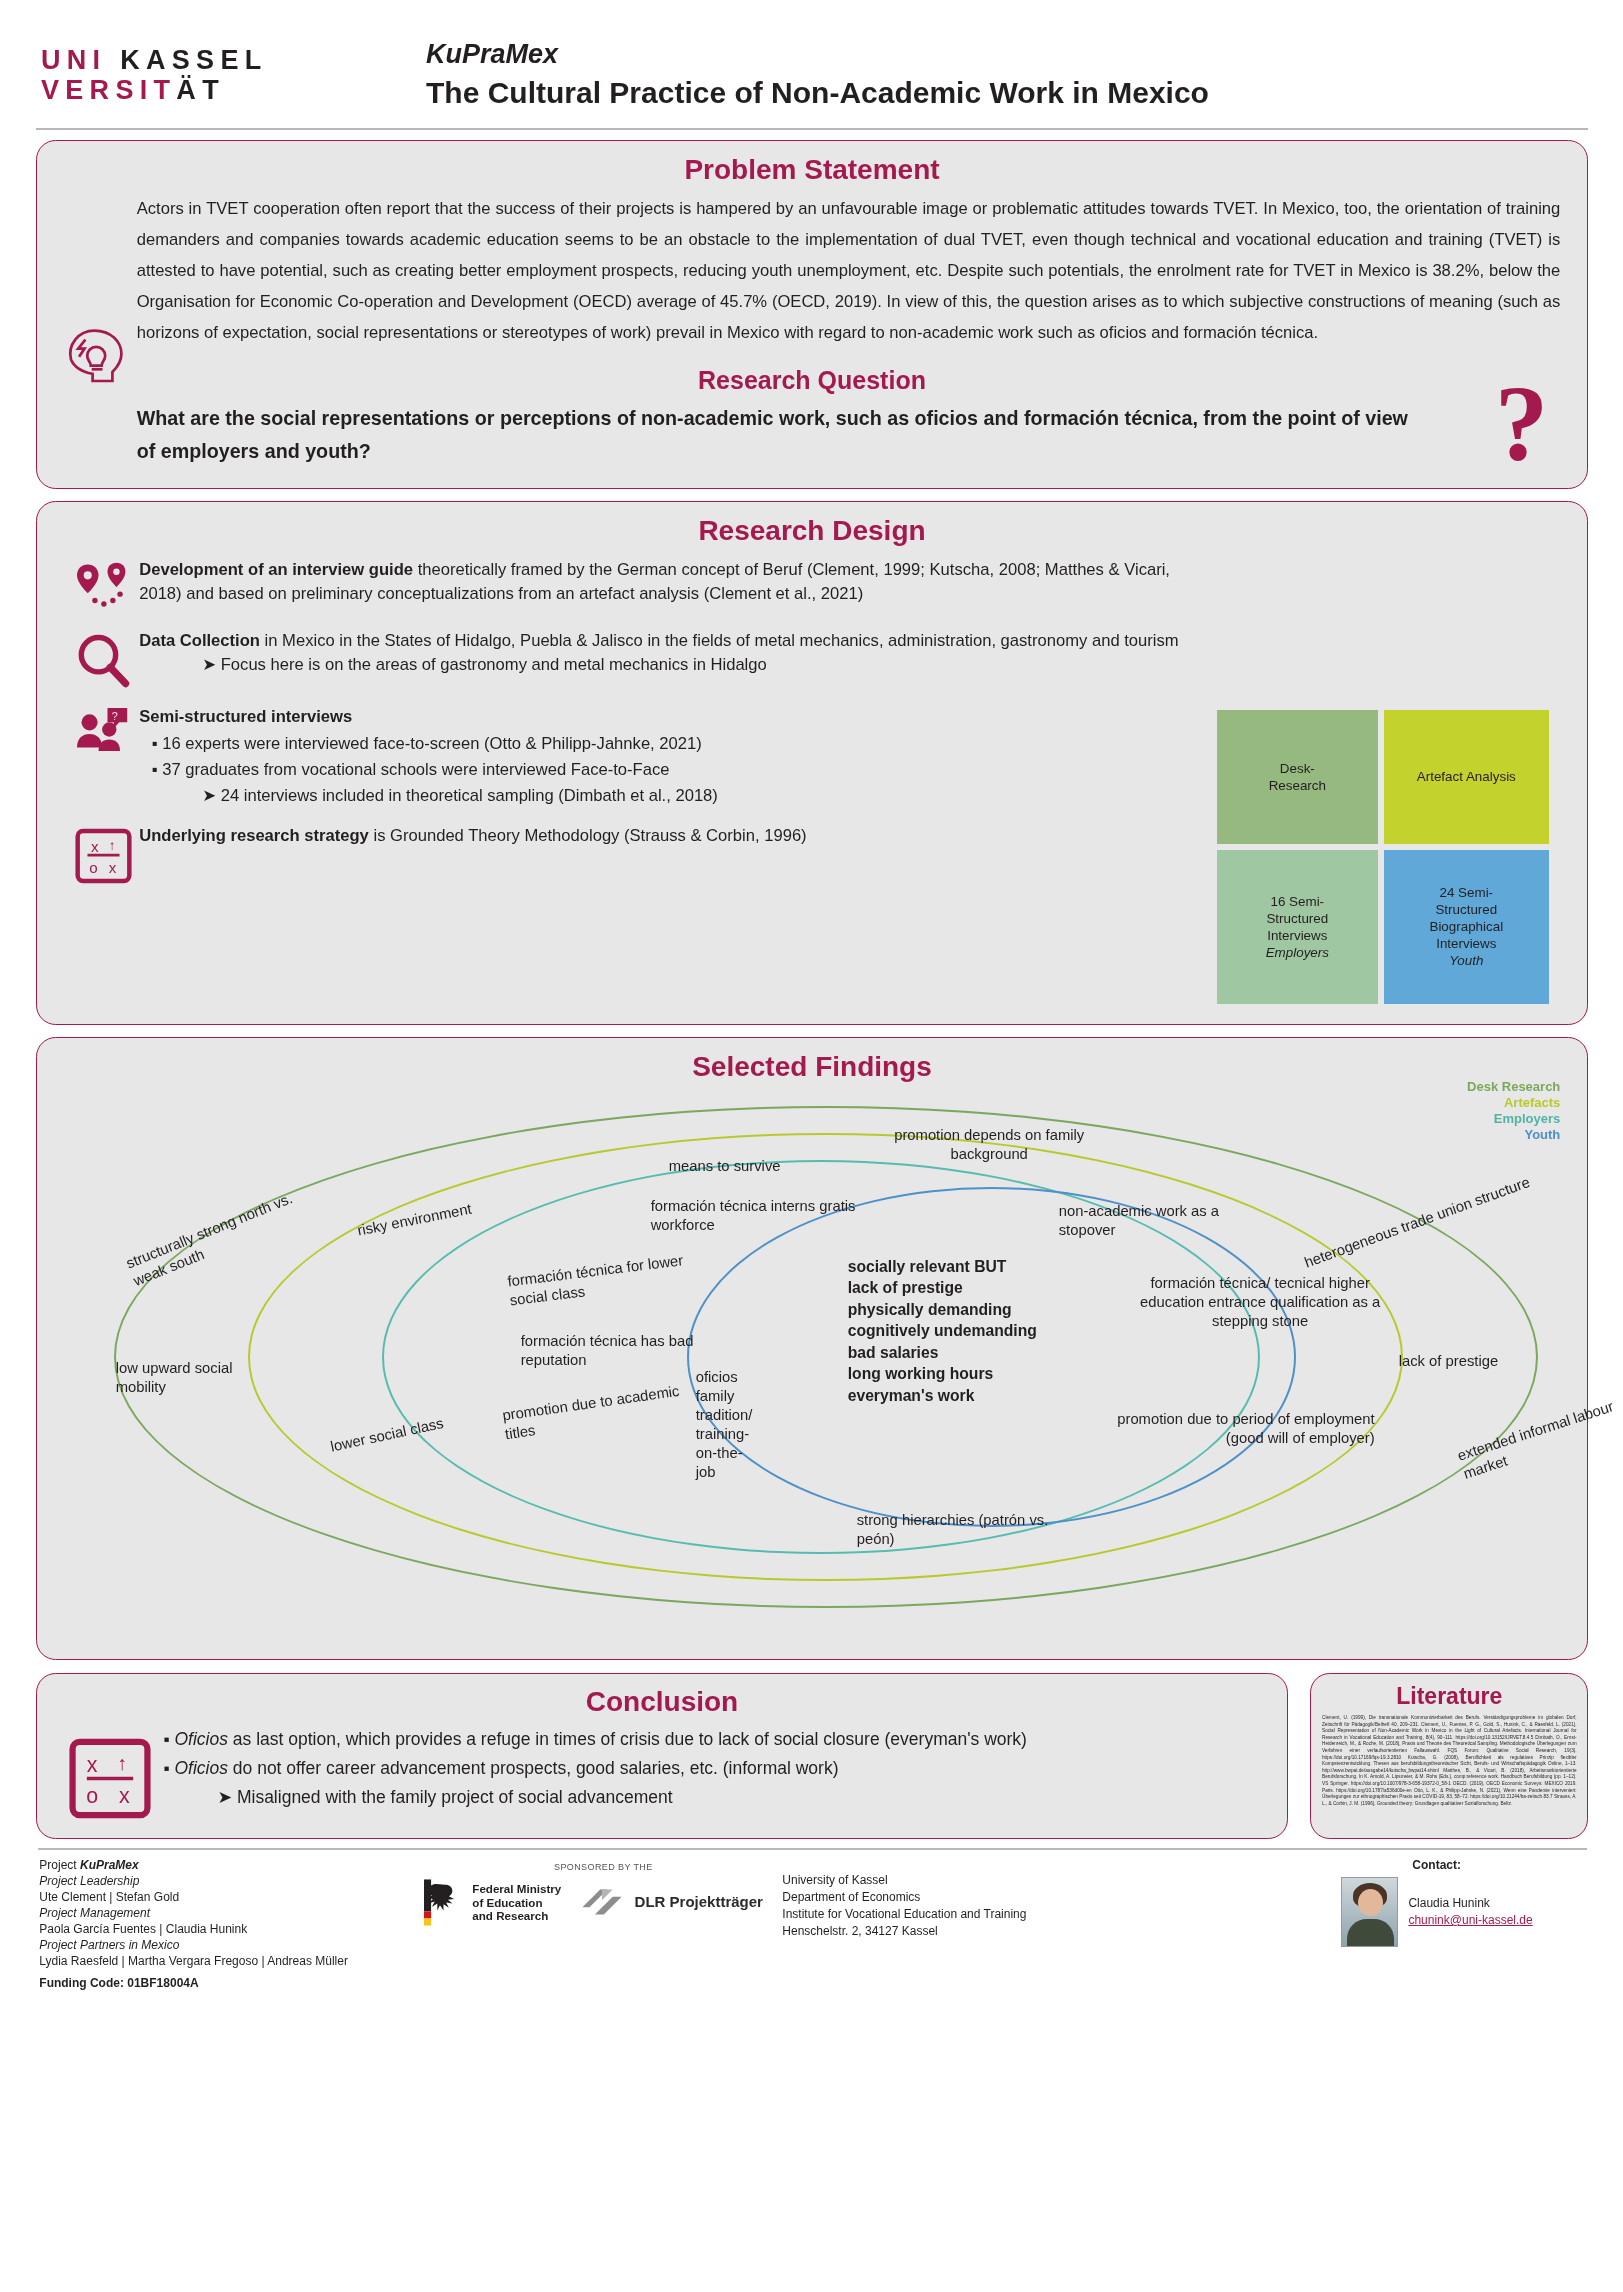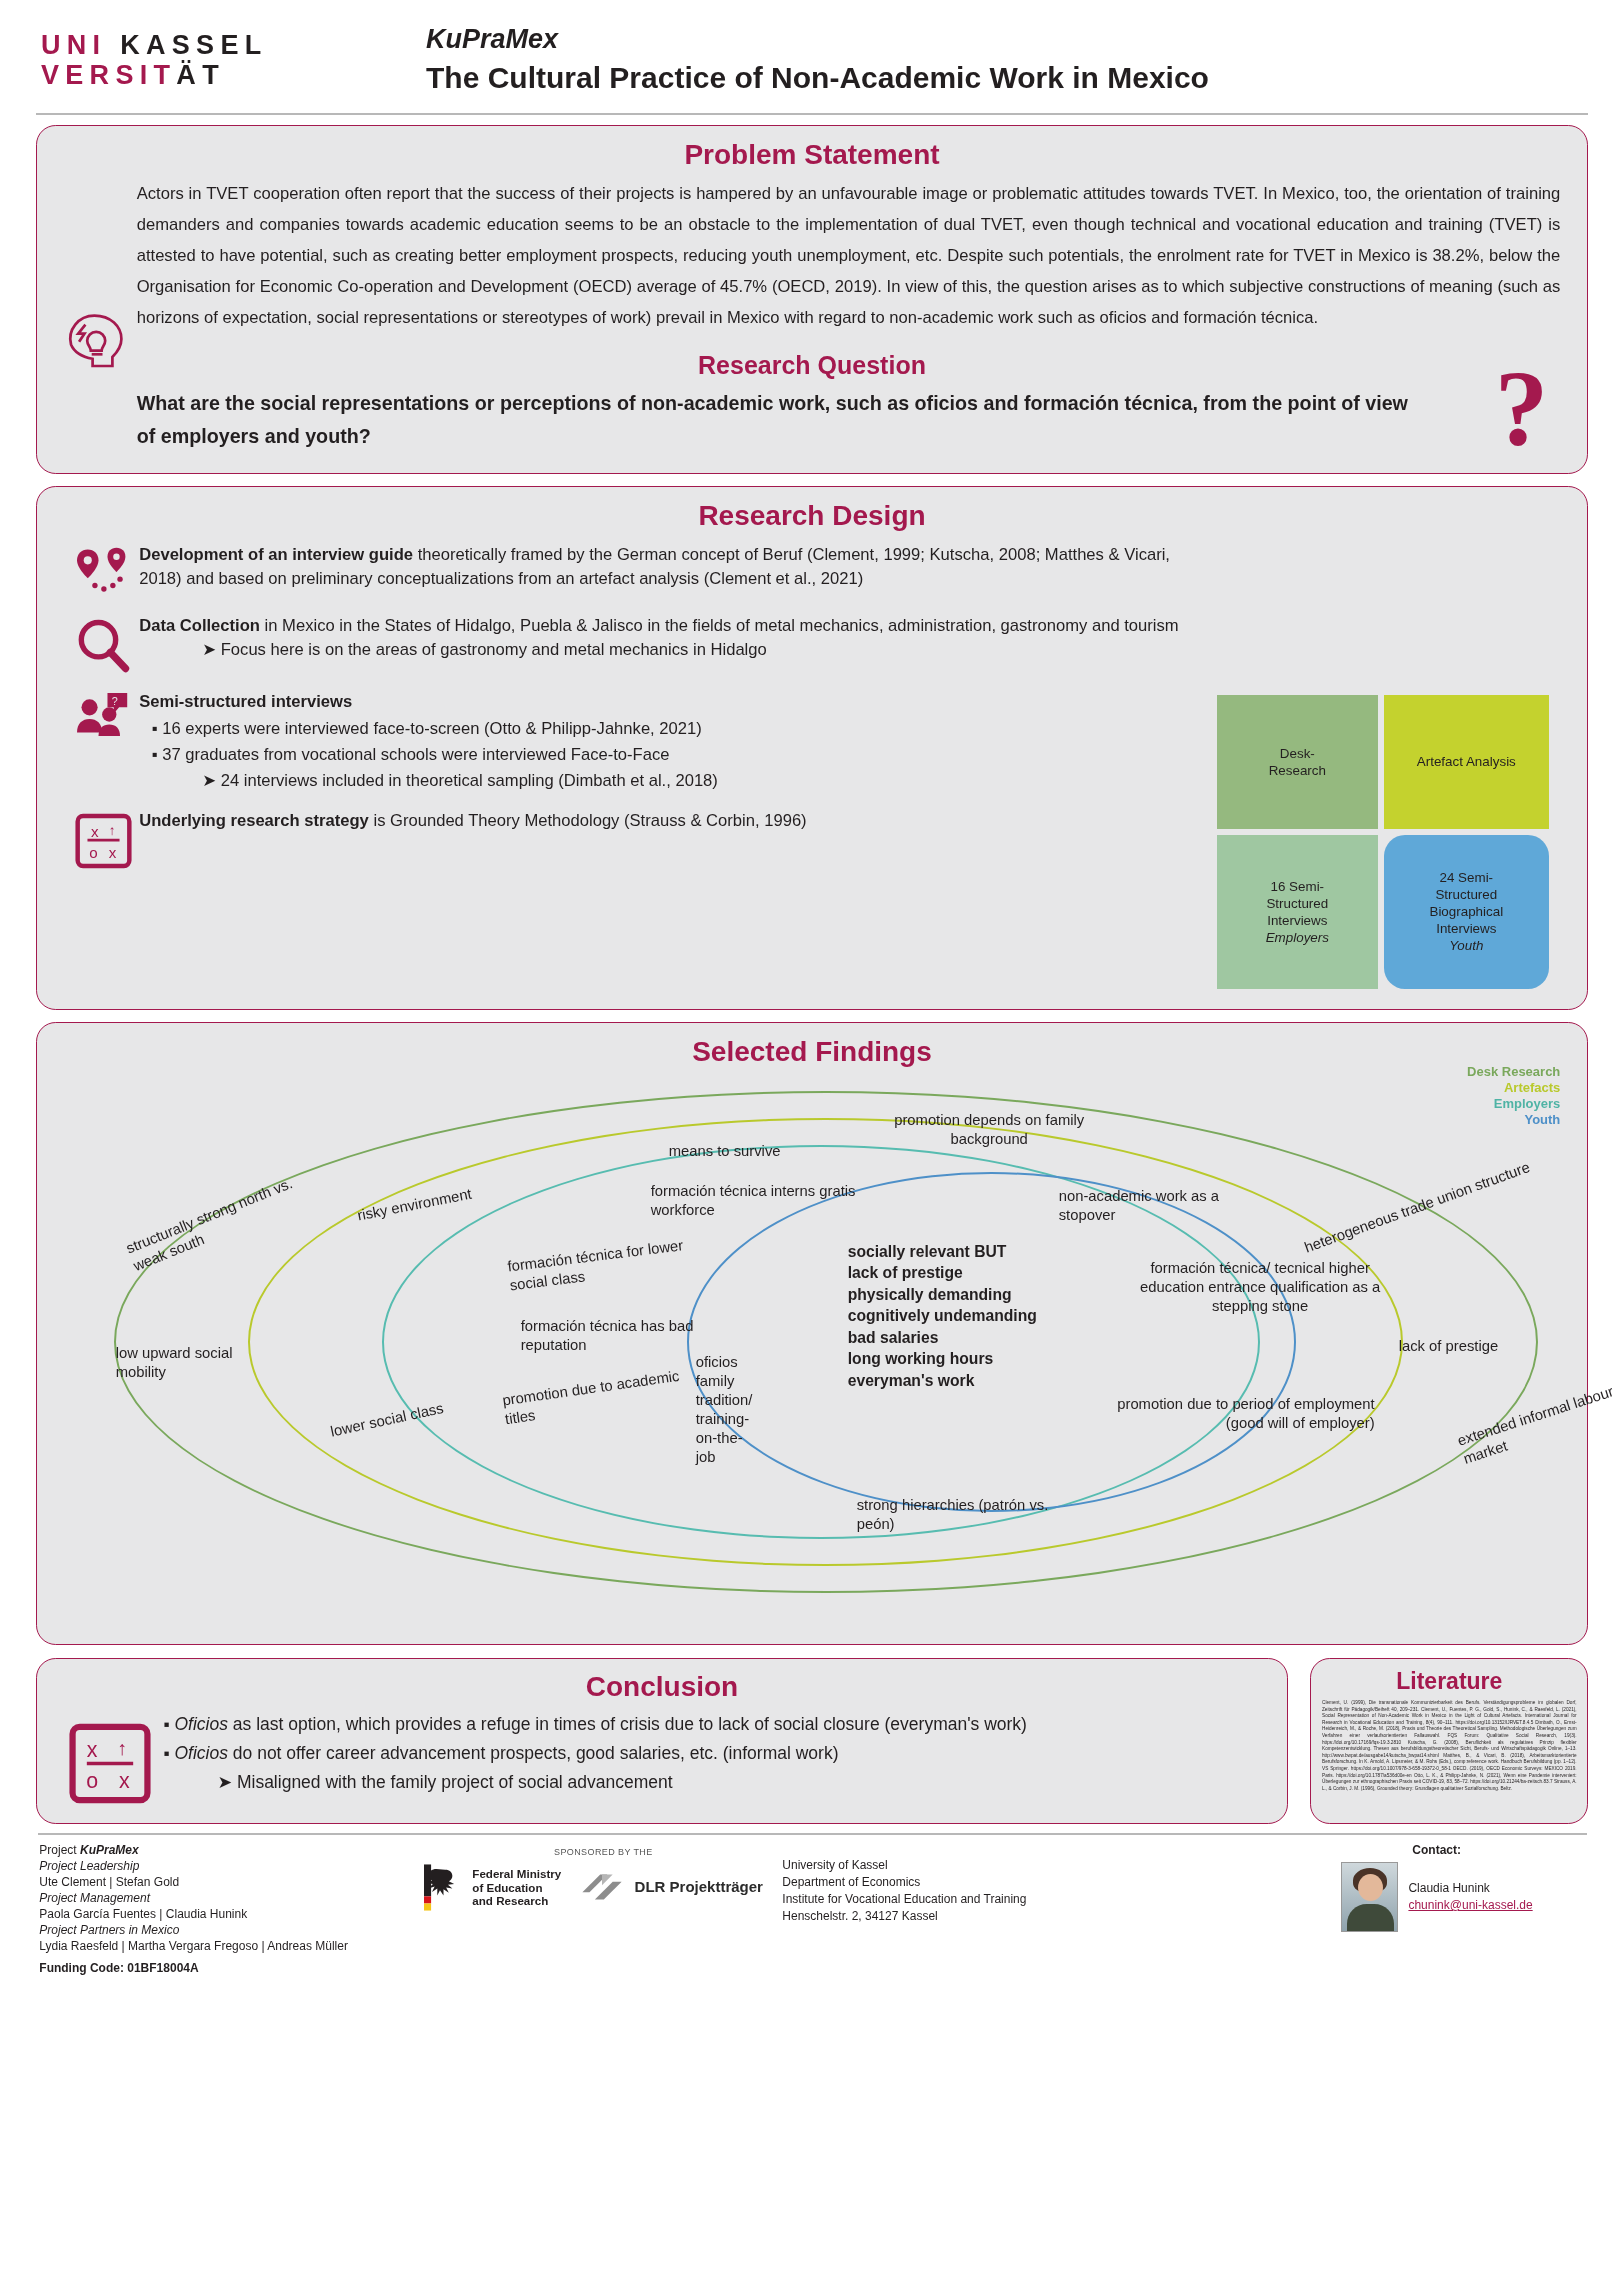--- a/index.html
+++ b/index.html
@@ -8,21 +8,21 @@
     width:1624px; height:2293px;
     background:#ffffff;
     font-family:"Liberation Sans", sans-serif;
     color:#231f20;
     position:relative;
     overflow:hidden;
   }
   .poster { position:relative; width:1624px; height:2293px; padding:0 25px; }
 
   
-  .header { display:flex; align-items:flex-start; padding:19px 9px 9px 16px; }
+  .header { display:flex; align-items:flex-start; padding:34px 9px 9px 16px; }
   .logo { width:385px; flex:0 0 385px; padding-top:10.7px; }
   .logo .l1, .logo .l2 {
     font-family:"Liberation Sans", sans-serif;
     font-weight:700; letter-spacing:6.3px; font-size:27px; line-height:30px;
   }
   .logo .l1 { color:#a4194e; }
   .logo .l1 .k { color:#231f20; }
   .logo .l2 { color:#a4194e; }
   .logo .l2 .k { color:#231f20; }
   .titleblock { flex:1; padding-top:5.4px; }
@@ -74,21 +74,21 @@
   .sq { color:#231f20; }
   .arrow { font-family:"DejaVu Sans", sans-serif; }
 
   
   .puzzle { position:relative; width:331px; height:296px; }
   .pz { position:absolute; display:flex; align-items:center; justify-content:center; text-align:center;
         font-size:13.4px; line-height:17px; color:#231f20; padding:5.4px; }
   .pz1 { left:0; top:0; width:161px; height:134px; background:#95b97f; }
   .pz2 { left:167px; top:0; width:165px; height:134px; background:#c4d22e; }
   .pz3 { left:0; top:140px; width:161px; height:154px; background:#9fc7a1; }
-  .pz4 { left:167px; top:140px; width:165px; height:154px; background:#5fa8d8;border-radius:21px; }
+  .pz4 { left:167px; top:140px; width:165px; height:154px; background:#5fa8d8; }
   .pz .it { font-style:italic; }
 
   
   .findings { padding-bottom:14.3px; }
   .legend { position:absolute; right:27px; top:41px; text-align:right; font-size:13px; font-weight:700; line-height:16px; }
   .legend .dr { color:#7aa85c;padding-left:8px; }
   .legend .ar { color:#b9c92c; }
   .legend .em { color:#4fb3a5; }
   .legend .yo { color:#4e90c8; }
   .venn { position:relative; height:555px; margin:0 23px; }

